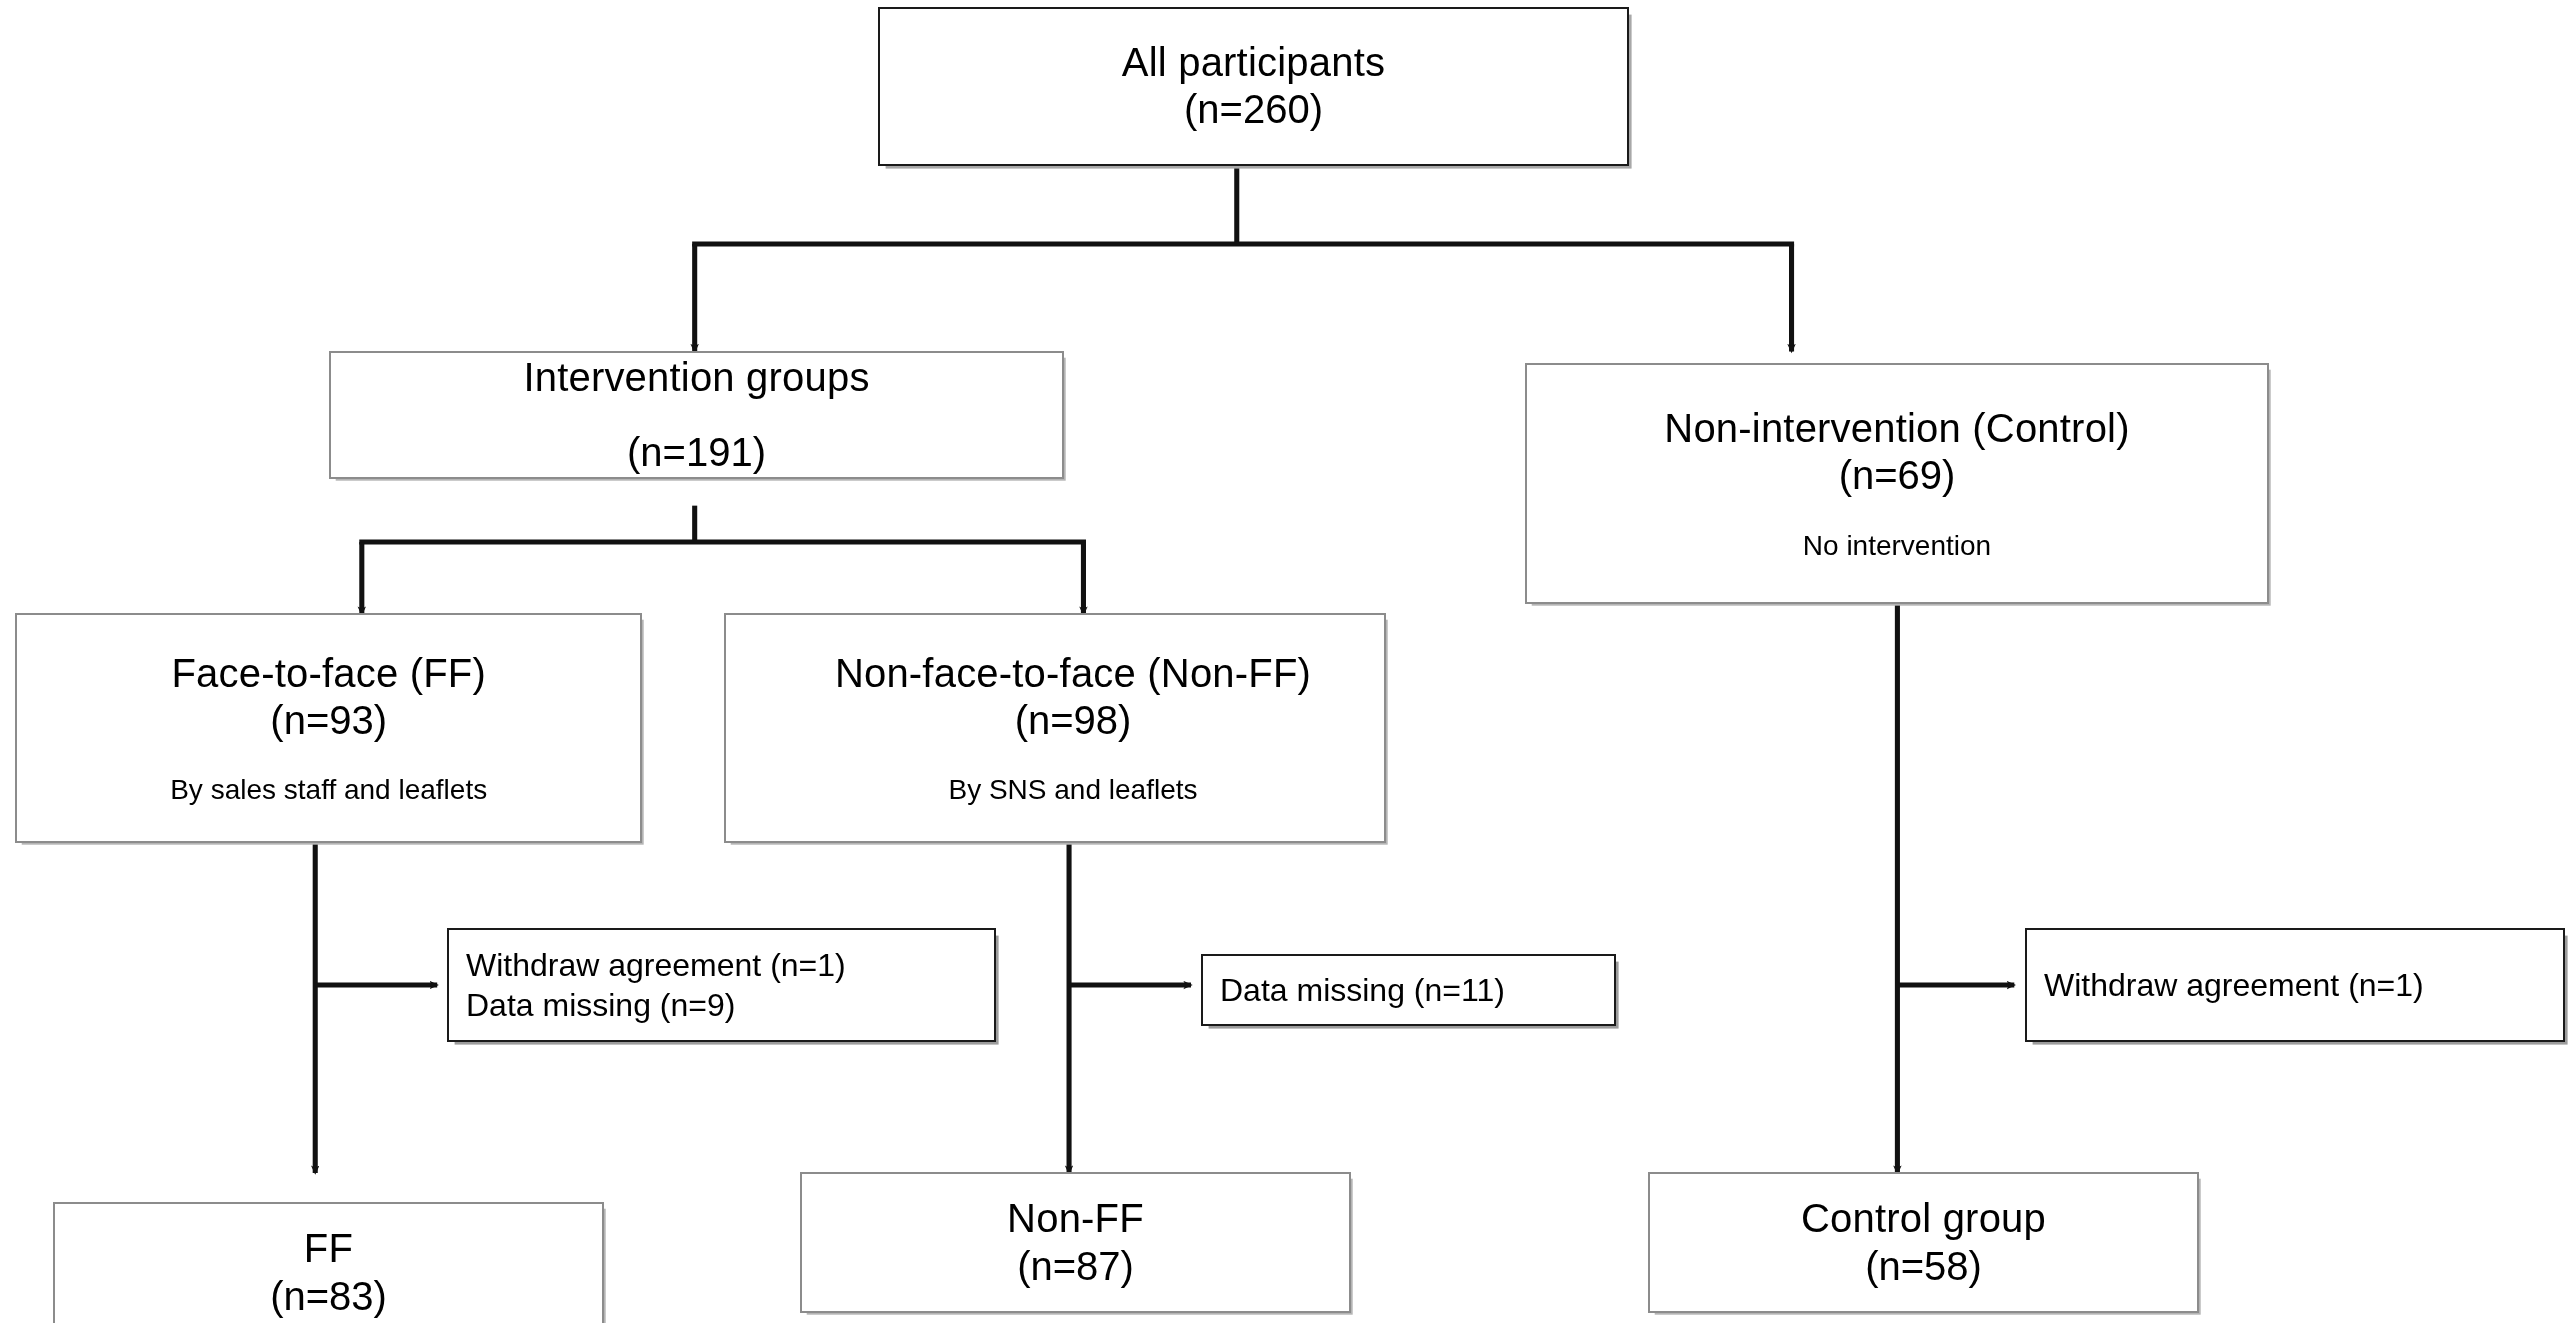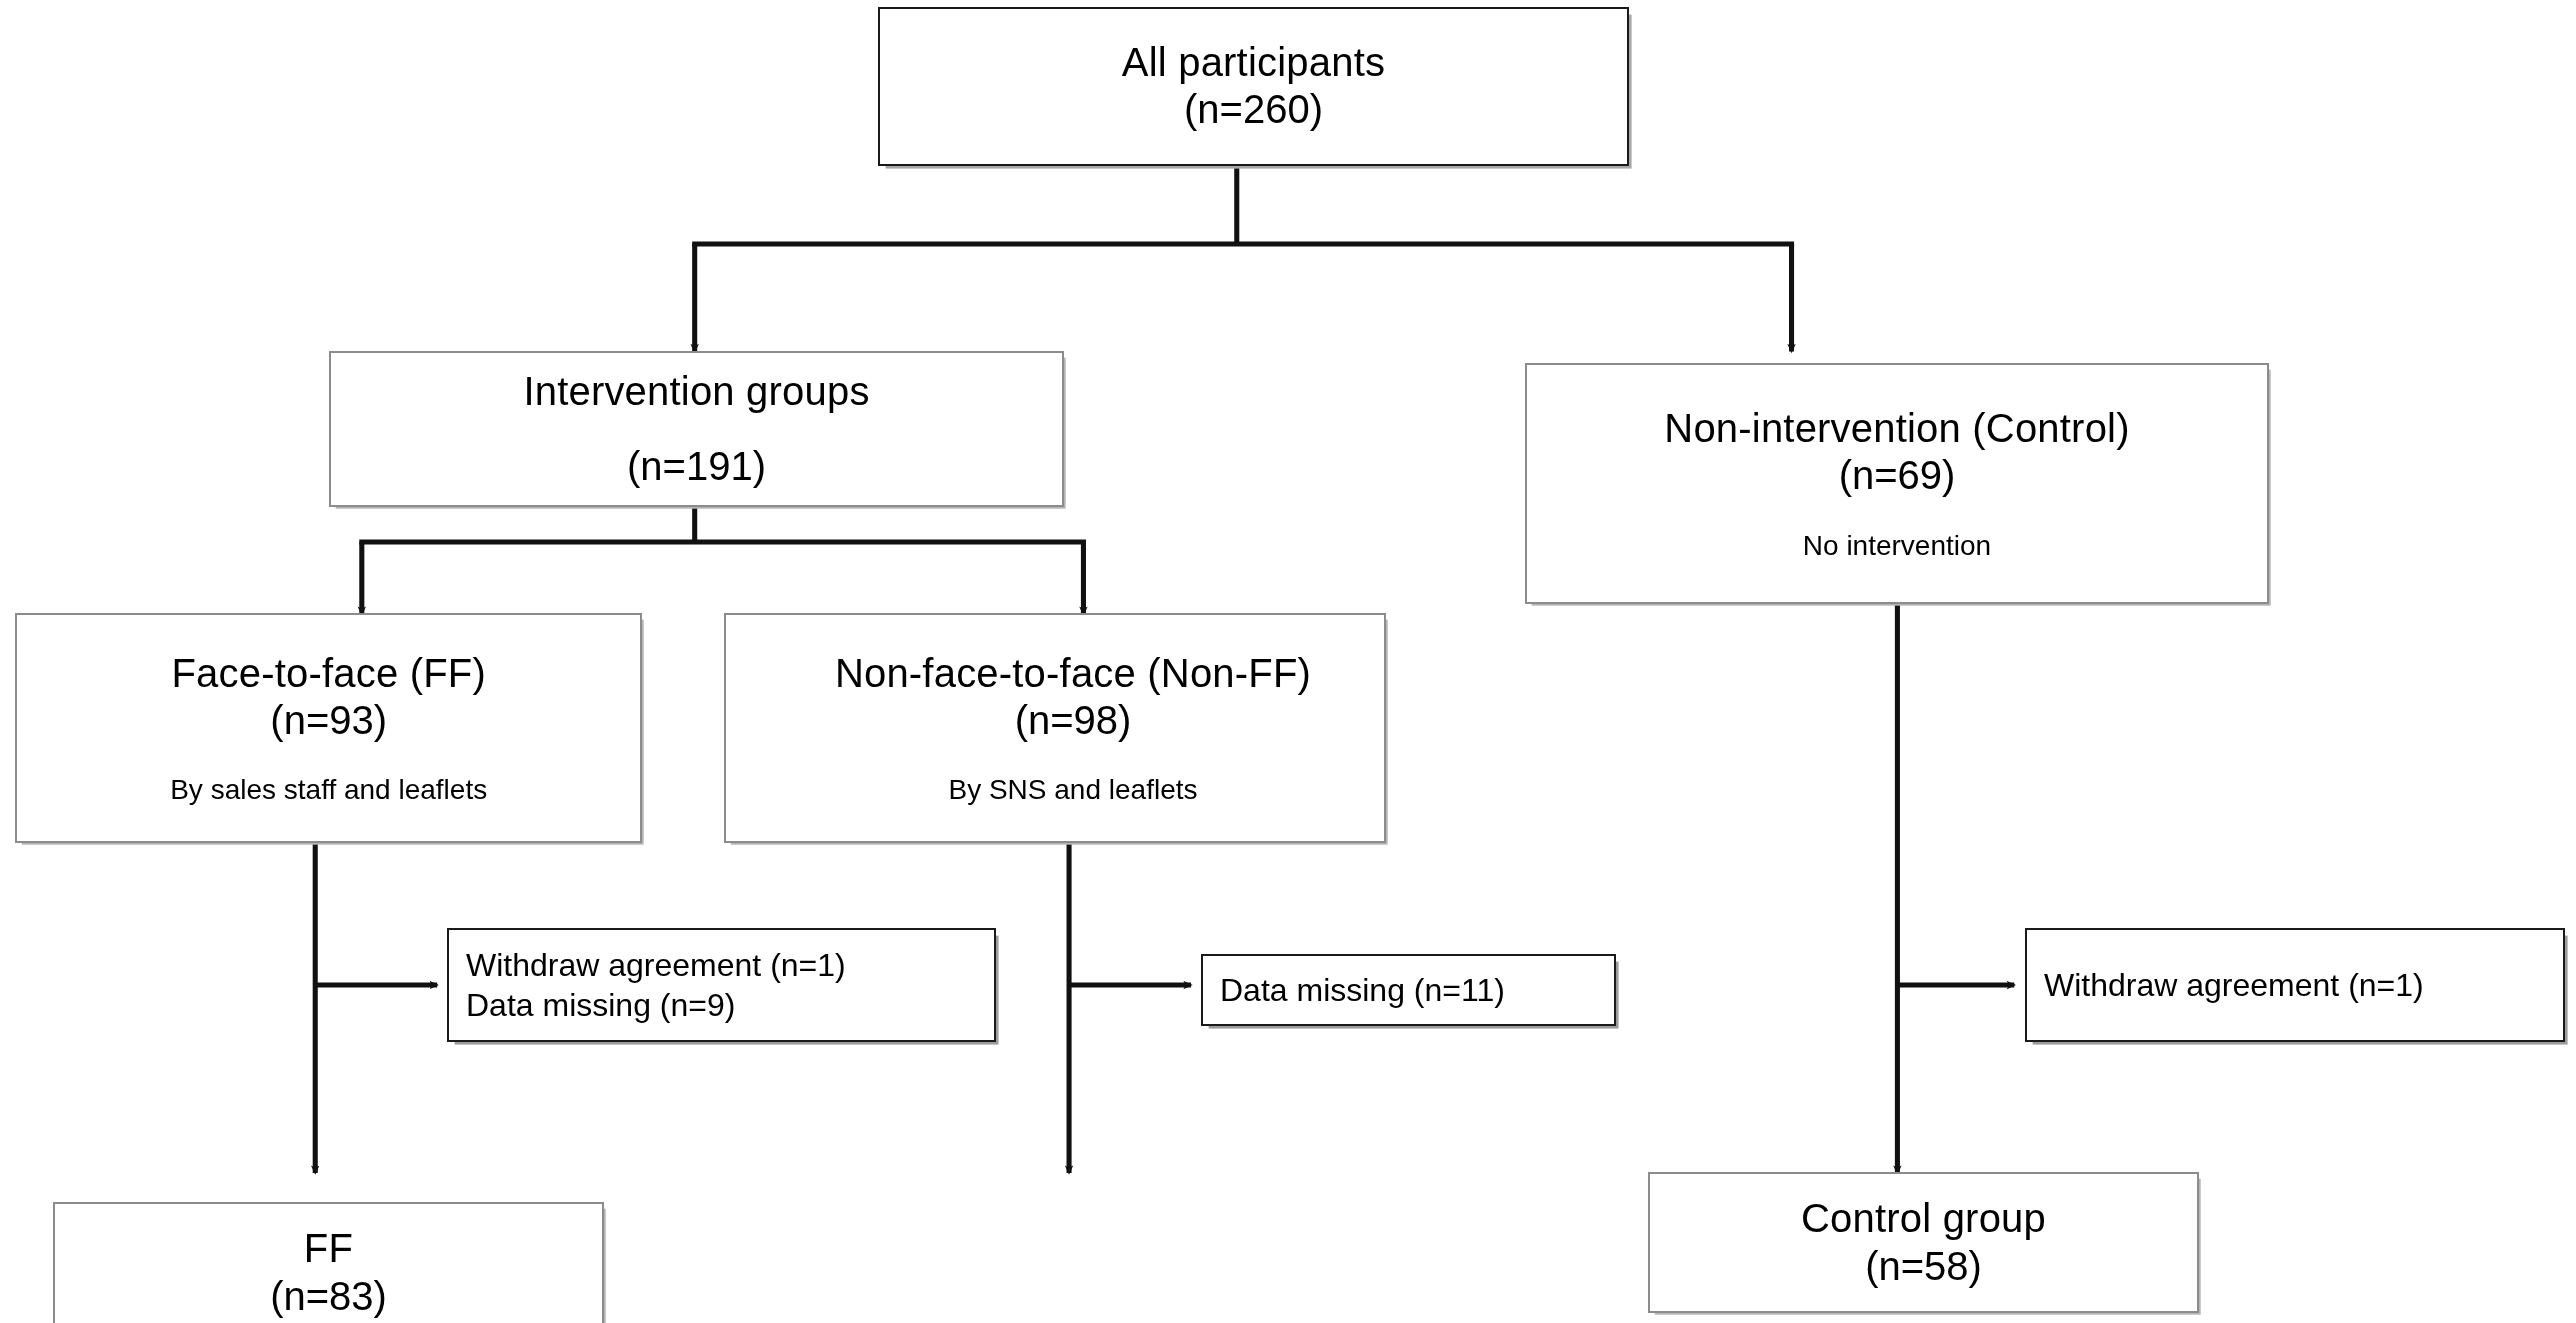--- a/index.html
+++ b/index.html
@@ -121,21 +121,21 @@
 
       <line x1="2240" y1="1163" x2="2378" y2="1163" marker-end="url(#arrow)"></line>
     </g>
   </svg>
 
   <div class="node blk" style="left:878px; top:6.8px; width:751px; height:159px;">
     <div class="node-title">All participants</div>
     <div class="node-count">(n=260)</div>
   </div>
 
-  <div class="node grey" style="left:329px; top:351px; width:735px; height:156px;gap:28px;">
+  <div class="node grey" style="left:329px; top:351px; width:735px; height:128px;gap:28px;">
     <div class="node-title">Intervention groups</div>
     <div class="node-count">(n=191)</div>
   </div>
 
   <div class="node grey" style="left:1525px; top:351px; width:744px; height:241px;margin-top:12px;">
     <div class="node-title">Non-intervention (Control)</div>
     <div class="node-count">(n=69)</div>
     <div class="node-sub">No intervention</div>
   </div>
 
@@ -162,20 +162,24 @@
 
   <div class="excl" style="left:2025px; top:928px; width:540px; height:114px;">
     <div class="excl-line">Withdraw agreement (n=1)</div>
   </div>
 
   <div class="node grey" style="left:53px; top:1172px; width:551px; height:141px;margin-top:30px;">
     <div class="node-title">FF</div>
     <div class="node-count">(n=83)</div>
   </div>
 
+  <div class="node grey" style="left:800px; top:1172px; width:551px; height:141px;">
+    <div class="node-title">Non-FF</div>
+    <div class="node-count">(n=87)</div>
+  </div>
 
   <div class="node grey" style="left:1648px; top:1172px; width:551px; height:141px;">
     <div class="node-title">Control group</div>
     <div class="node-count">(n=58)</div>
   </div>
 
 </div>
 
 
 </body></html>

